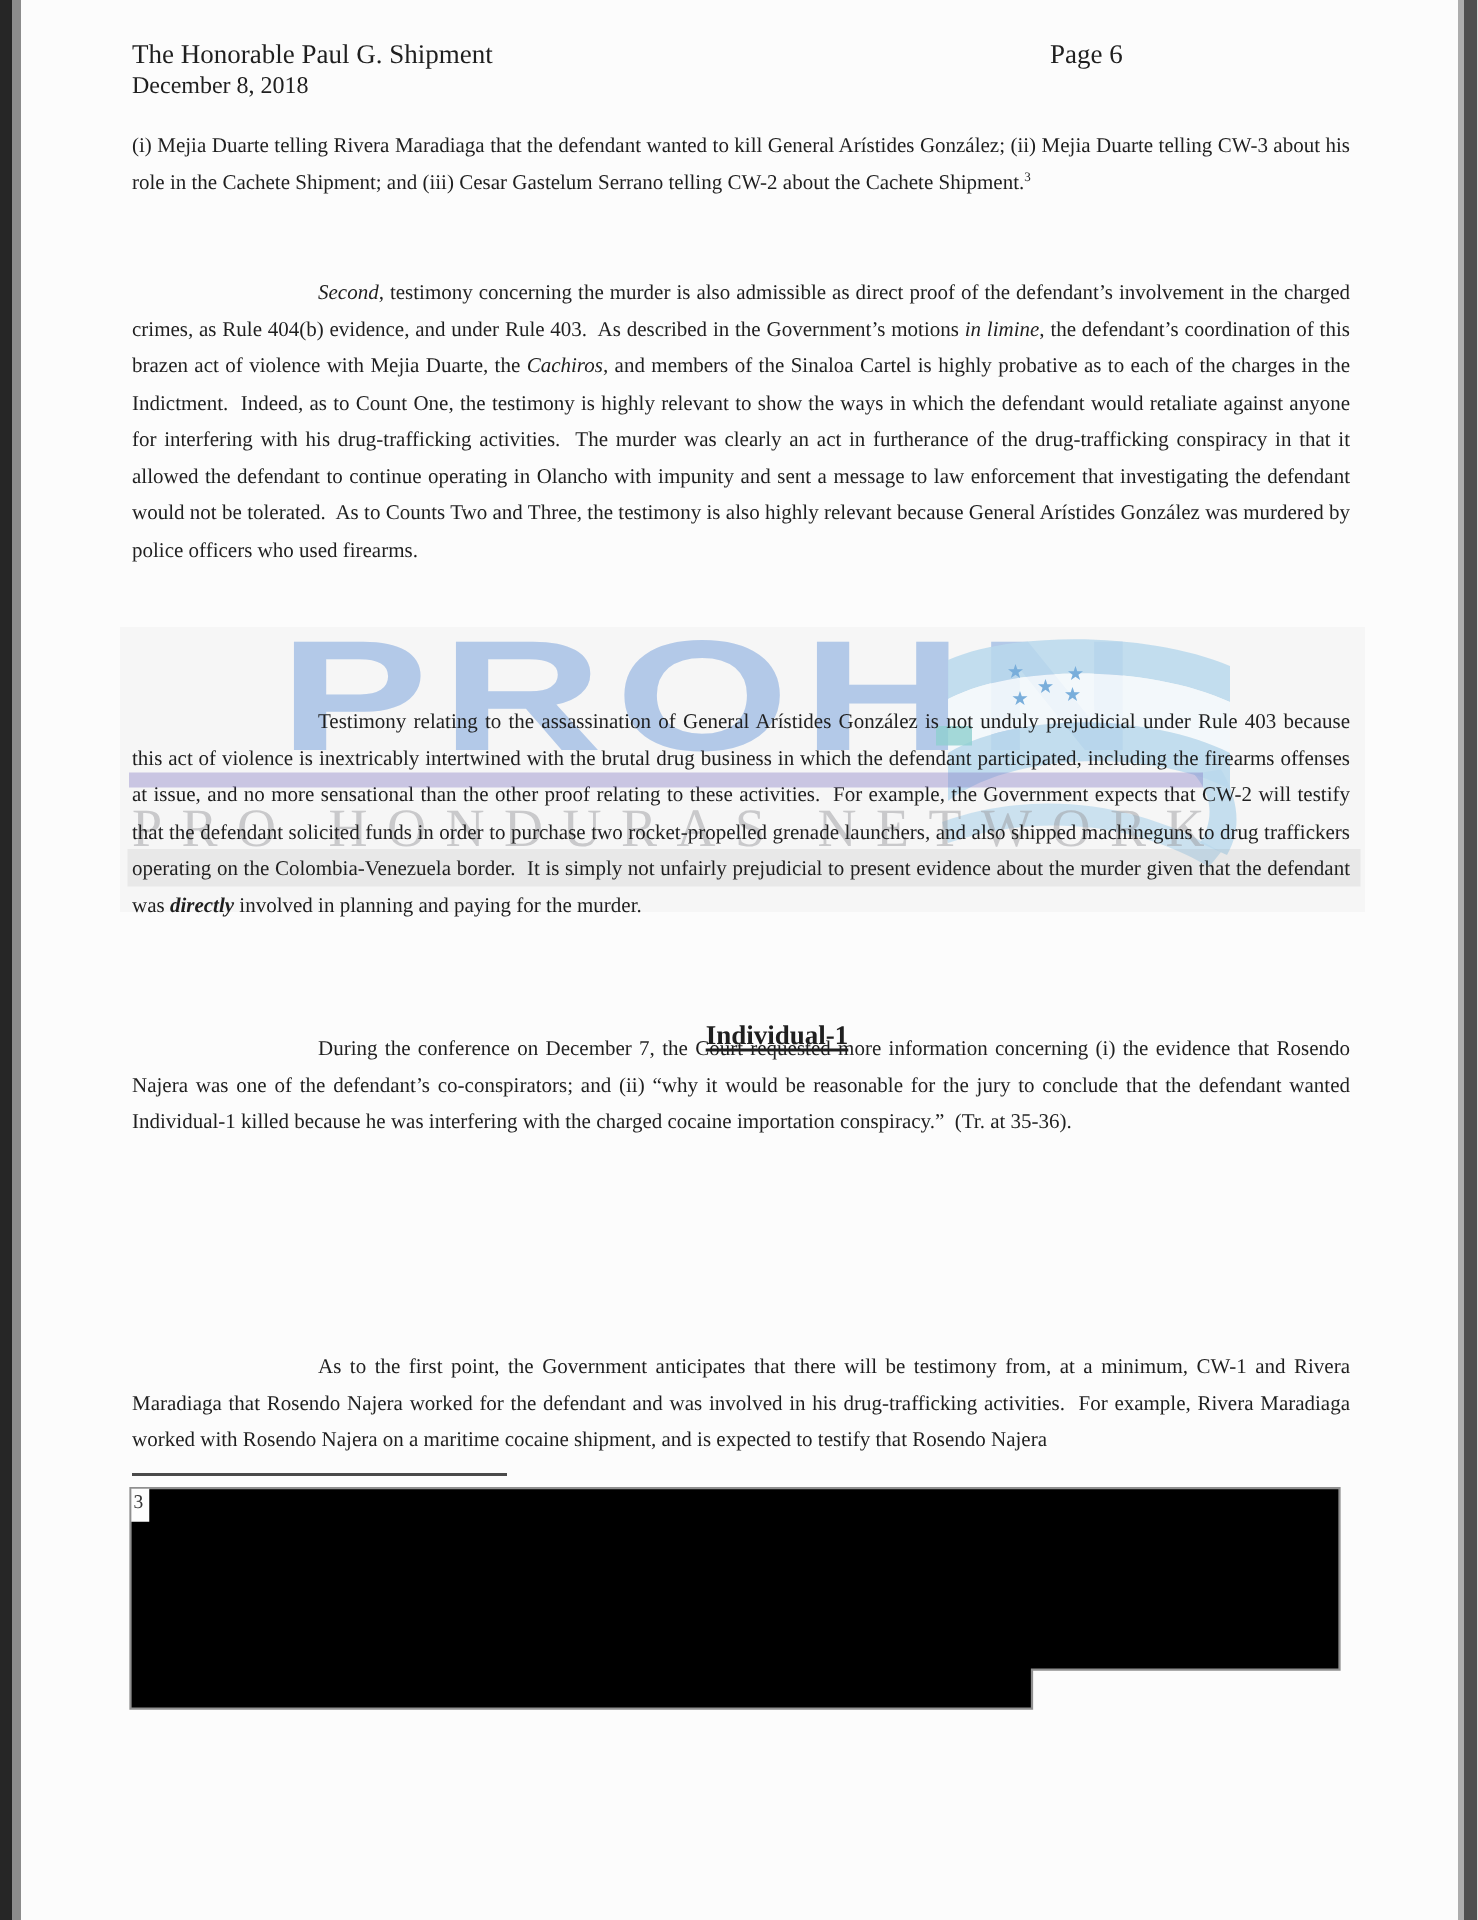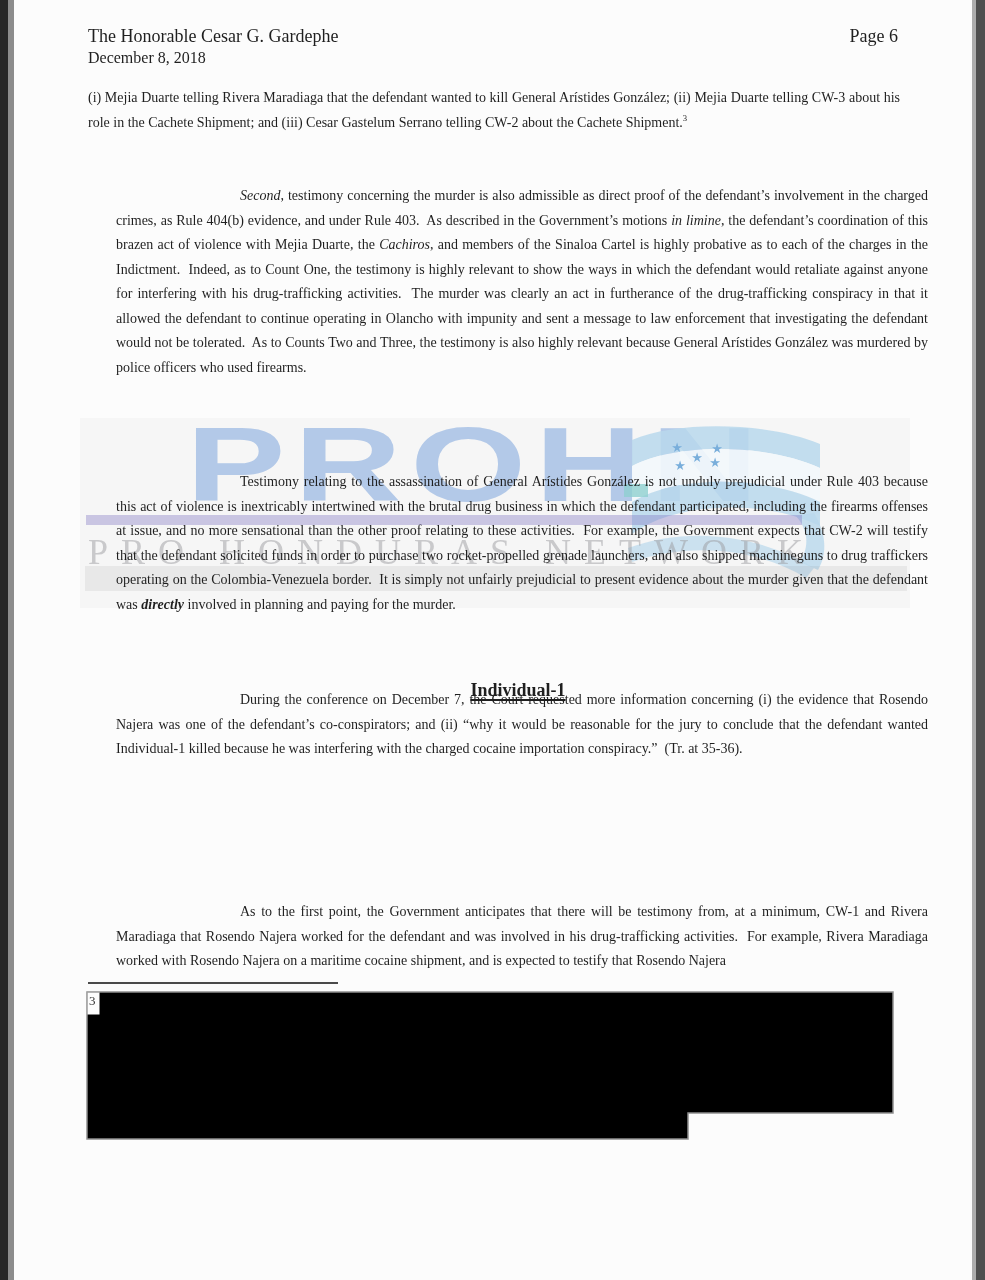--- a/index.html
+++ b/index.html
@@ -22,25 +22,25 @@
   .wm-subtitle{position:absolute;left:88px;top:534px;width:812px;z-index:1;
     font-size:36px;line-height:36px;letter-spacing:13px;
     color:rgba(155,155,160,0.5);white-space:nowrap;}
   .wm-grayband{position:absolute;left:85px;top:566px;width:822px;height:25px;
     background:rgba(140,140,140,0.13);z-index:1;}
   .lavender{position:absolute;left:86px;top:515px;width:716px;height:10px;
     background:rgba(130,118,195,0.38);z-index:3;}
   
   .hdr-line1{position:absolute;left:88px;top:26px;font-size:18px;z-index:2;}
   .hdr-line2{position:absolute;left:88px;top:49px;font-size:16px;z-index:2;}
-  .page-number{position:absolute;left:700px;top:26px;width:198px;text-align:right;font-size:18px;z-index:2;}
+  .page-number{position:absolute;left:700px;top:26px;width:198px;text-align:left;font-size:18px;z-index:2;}
   
   .para{position:absolute;left:88px;width:812px;font-size:14px;line-height:24.5px;
     text-align:justify;white-space:pre-wrap;z-index:2;}
-  .indent{text-indent:124px;margin-left:28px;}
+  .indent{text-indent:124px;}
   .p1{top:86px}.p2{top:184px}.p3{top:470px}.p4{top:688px}.p5{top:900px}
   .para sup{font-size:0.62em;line-height:0;}
   .heading{position:absolute;left:88px;top:680px;width:812px;margin:0;z-index:2;
     text-align:center;font-size:18px;font-weight:bold;}
   .heading span{text-decoration:underline;text-decoration-thickness:2px;text-underline-offset:3px;margin-left:48px;}
   
   .fn-rule{position:absolute;left:88px;top:982px;width:250px;border-top:2px solid #4a4a4a;z-index:2;}
   .redaction{position:absolute;left:80px;top:984px;width:830px;height:162px;z-index:4;}
 </style>
 </head>
@@ -61,21 +61,21 @@
       <text x="59" y="34">★</text>
       <text x="99" y="35">★</text>
       <text x="79" y="44">★</text>
       <text x="62" y="52">★</text>
       <text x="97" y="49">★</text>
     </g>
   </svg>
   <div class="wm-subtitle">PRO HONDURAS NETWORK</div>
   <div class="wm-grayband"></div>
 
-  <div class="hdr-line1">The Honorable Cesar G. Gardephe</div>
+  <div class="hdr-line1">The Honorable Paul G. Shipment</div>
   <div class="hdr-line2">December 8, 2018</div>
   <div class="page-number">Page 6</div>
 
   <div class="para p1"><span>(i) Mejia Duarte telling Rivera Maradiaga that the defendant wanted to kill General Arístides González; (ii) Mejia Duarte telling CW-3 about his role in the Cachete Shipment; and (iii) Cesar Gastelum Serrano telling CW-2 about the Cachete Shipment.</span><sup>3</sup></div>
   <div class="para p2 indent"><span style="font-style: italic;">Second</span><span>, testimony concerning the murder is also admissible as direct proof of the defendant’s involvement in the charged crimes, as Rule 404(b) evidence, and under Rule 403.  As described in the Government’s motions </span><span style="font-style: italic;">in limine</span><span>, the defendant’s coordination of this brazen act of violence with Mejia Duarte, the </span><span style="font-style: italic;">Cachiros</span><span>, and members of the Sinaloa Cartel is highly probative as to each of the charges in the Indictment.  Indeed, as to Count One, the testimony is highly relevant to show the ways in which the defendant would retaliate against anyone for interfering with his drug-trafficking activities.  The murder was clearly an act in furtherance of the drug-trafficking conspiracy in that it allowed the defendant to continue operating in Olancho with impunity and sent a message to law enforcement that investigating the defendant would not be tolerated.  As to Counts Two and Three, the testimony is also highly relevant because General Arístides González was murdered by police officers who used firearms.</span></div>
   <div class="para p3 indent"><span>Testimony relating to the assassination of General Arístides González is not unduly prejudicial under Rule 403 because this act of violence is inextricably intertwined with the brutal drug business in which the defendant participated, including the firearms offenses at issue, and no more sensational than the other proof relating to these activities.  For example, the Government expects that CW-2 will testify that the defendant solicited funds in order to purchase two rocket-propelled grenade launchers, and also shipped machineguns to drug traffickers operating on the Colombia-Venezuela border.  It is simply not unfairly prejudicial to present evidence about the murder given that the defendant was </span><span style="font-style: italic; font-weight: bold;">directly</span><span> involved in planning and paying for the murder.</span></div>
   <h2 class="heading"><span>Individual-1</span></h2>
   <div class="para p4 indent"><span>During the conference on December 7, the Court requested more information concerning (i) the evidence that Rosendo Najera was one of the defendant’s co-conspirators; and (ii) “why it would be reasonable for the jury to conclude that the defendant wanted Individual-1 killed because he was interfering with the charged cocaine importation conspiracy.”  (Tr. at 35-36).</span></div>
   <div class="para p5 indent"><span>As to the first point, the Government anticipates that there will be testimony from, at a minimum, CW-1 and Rivera Maradiaga that Rosendo Najera worked for the defendant and was involved in his drug-trafficking activities.  For example, Rivera Maradiaga worked with Rosendo Najera on a maritime cocaine shipment, and is expected to testify that Rosendo Najera</span></div>
 

